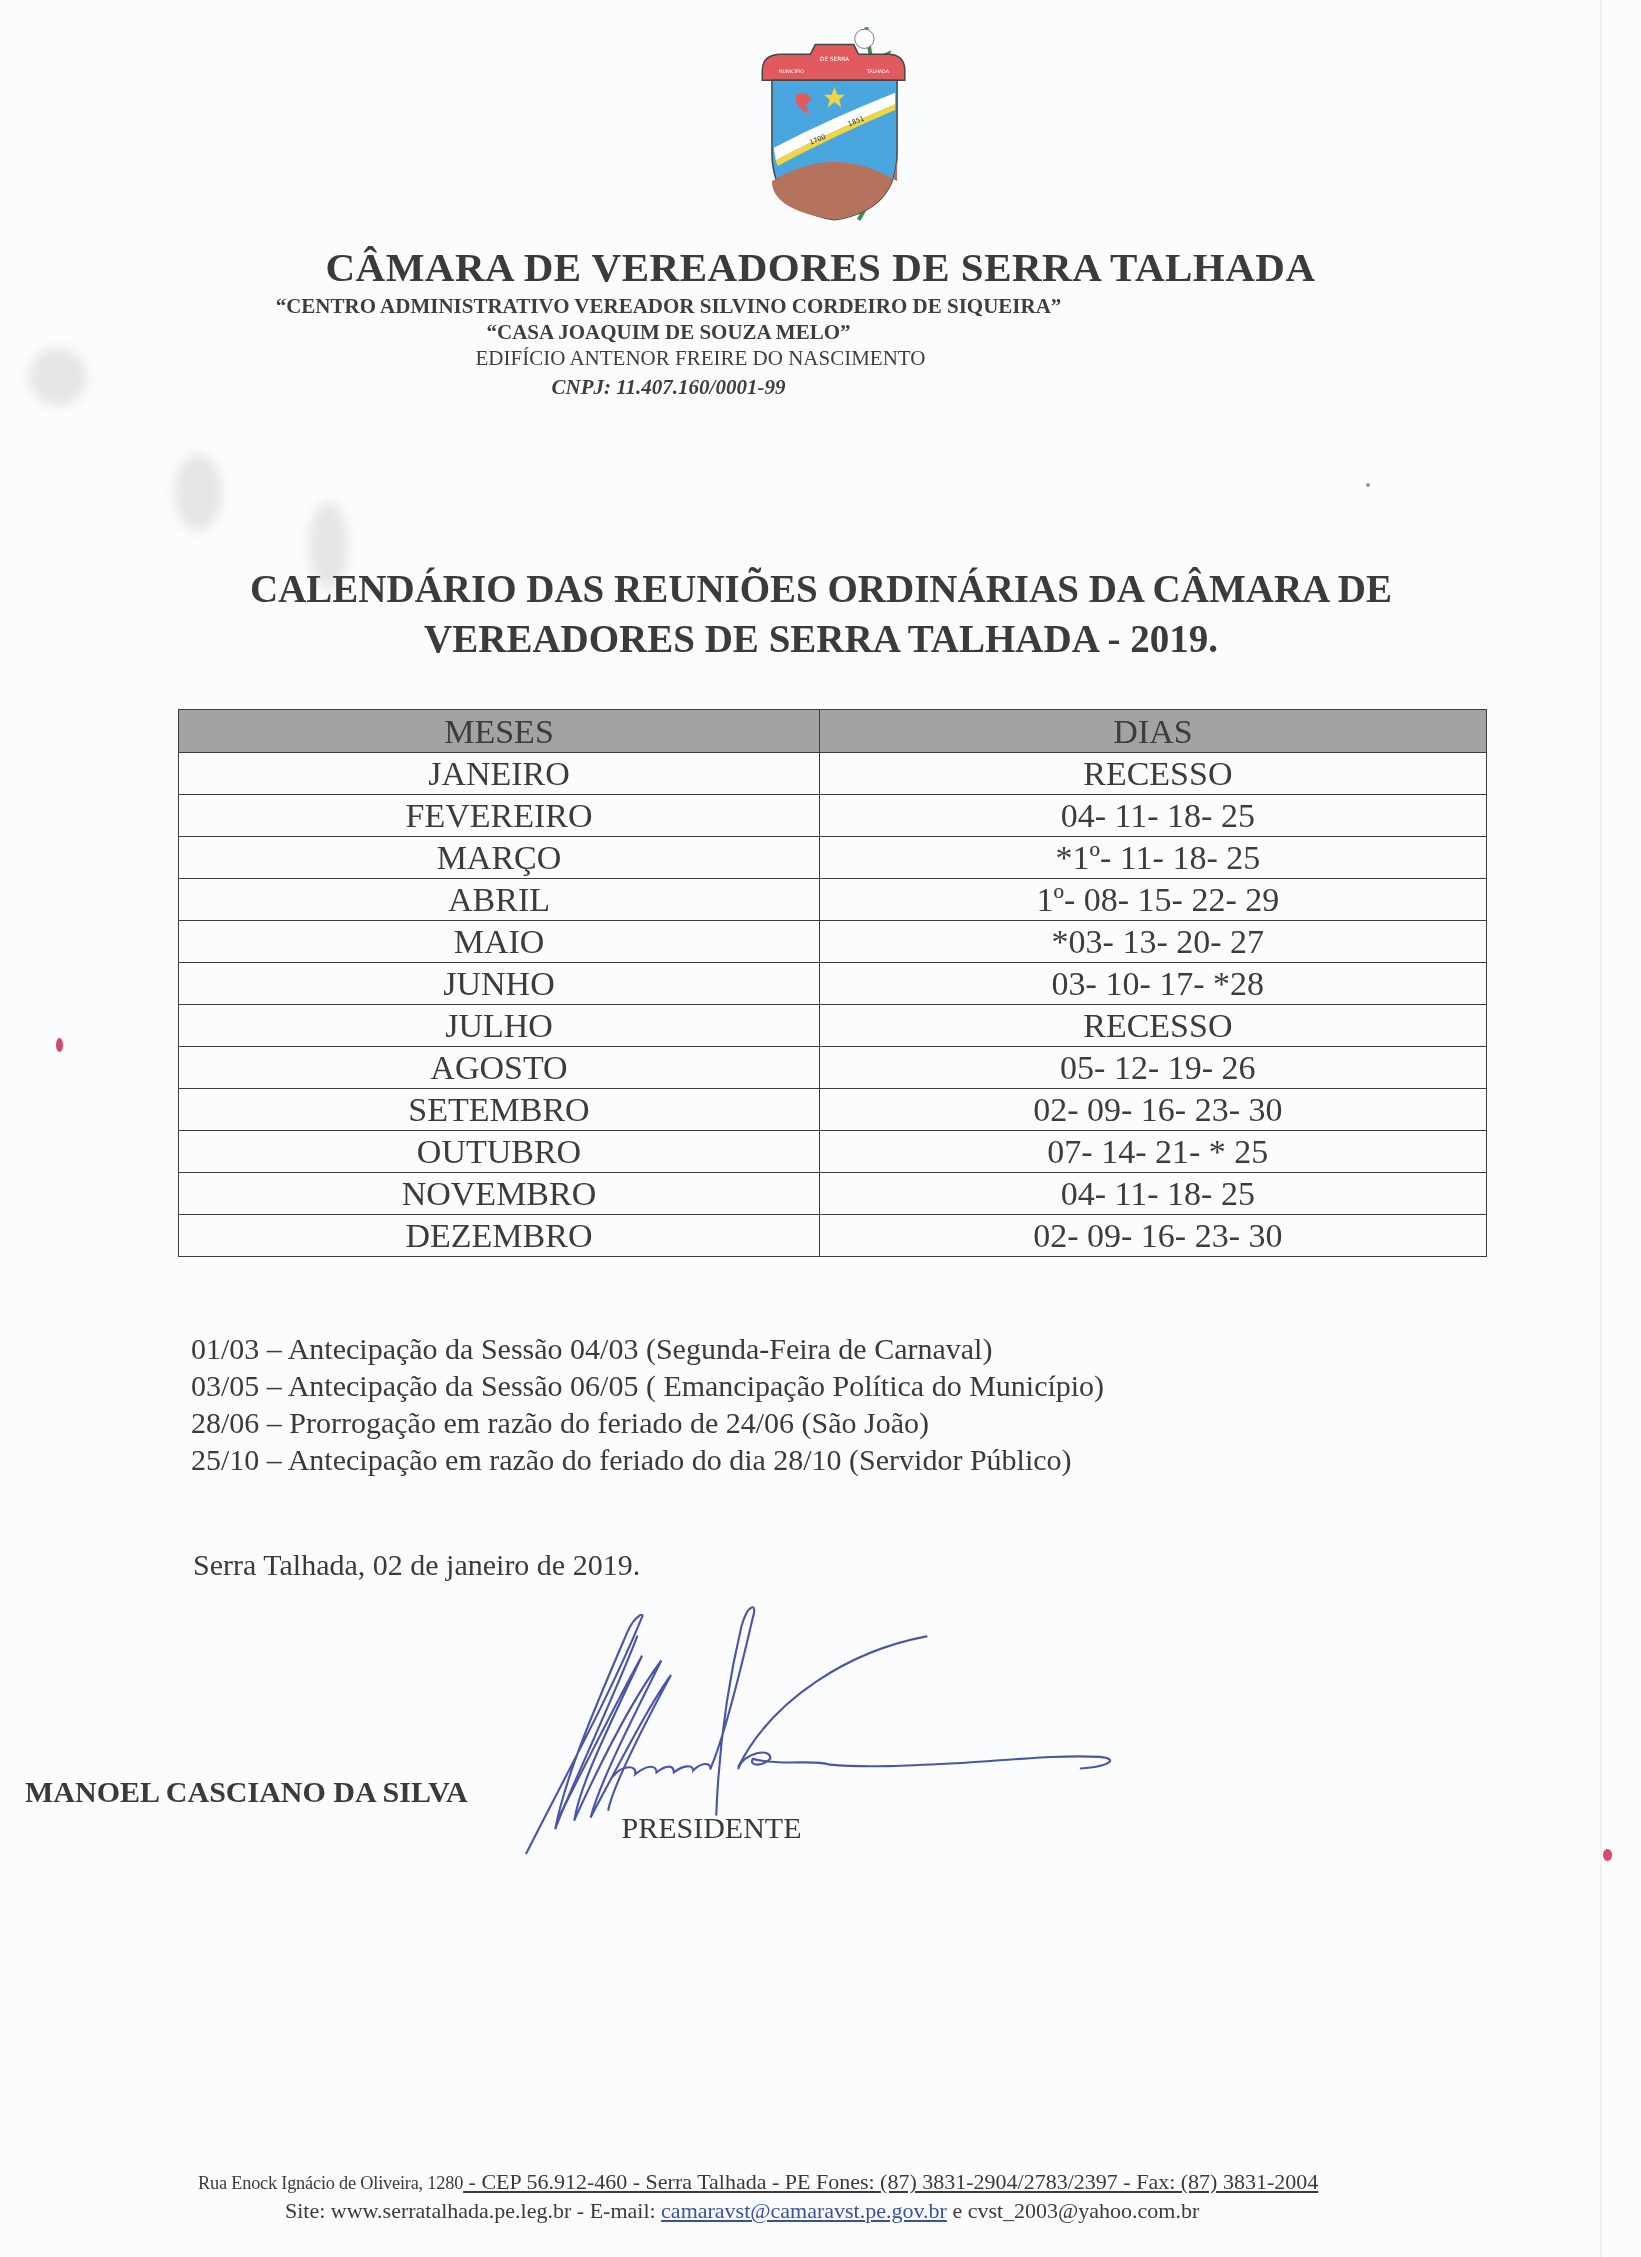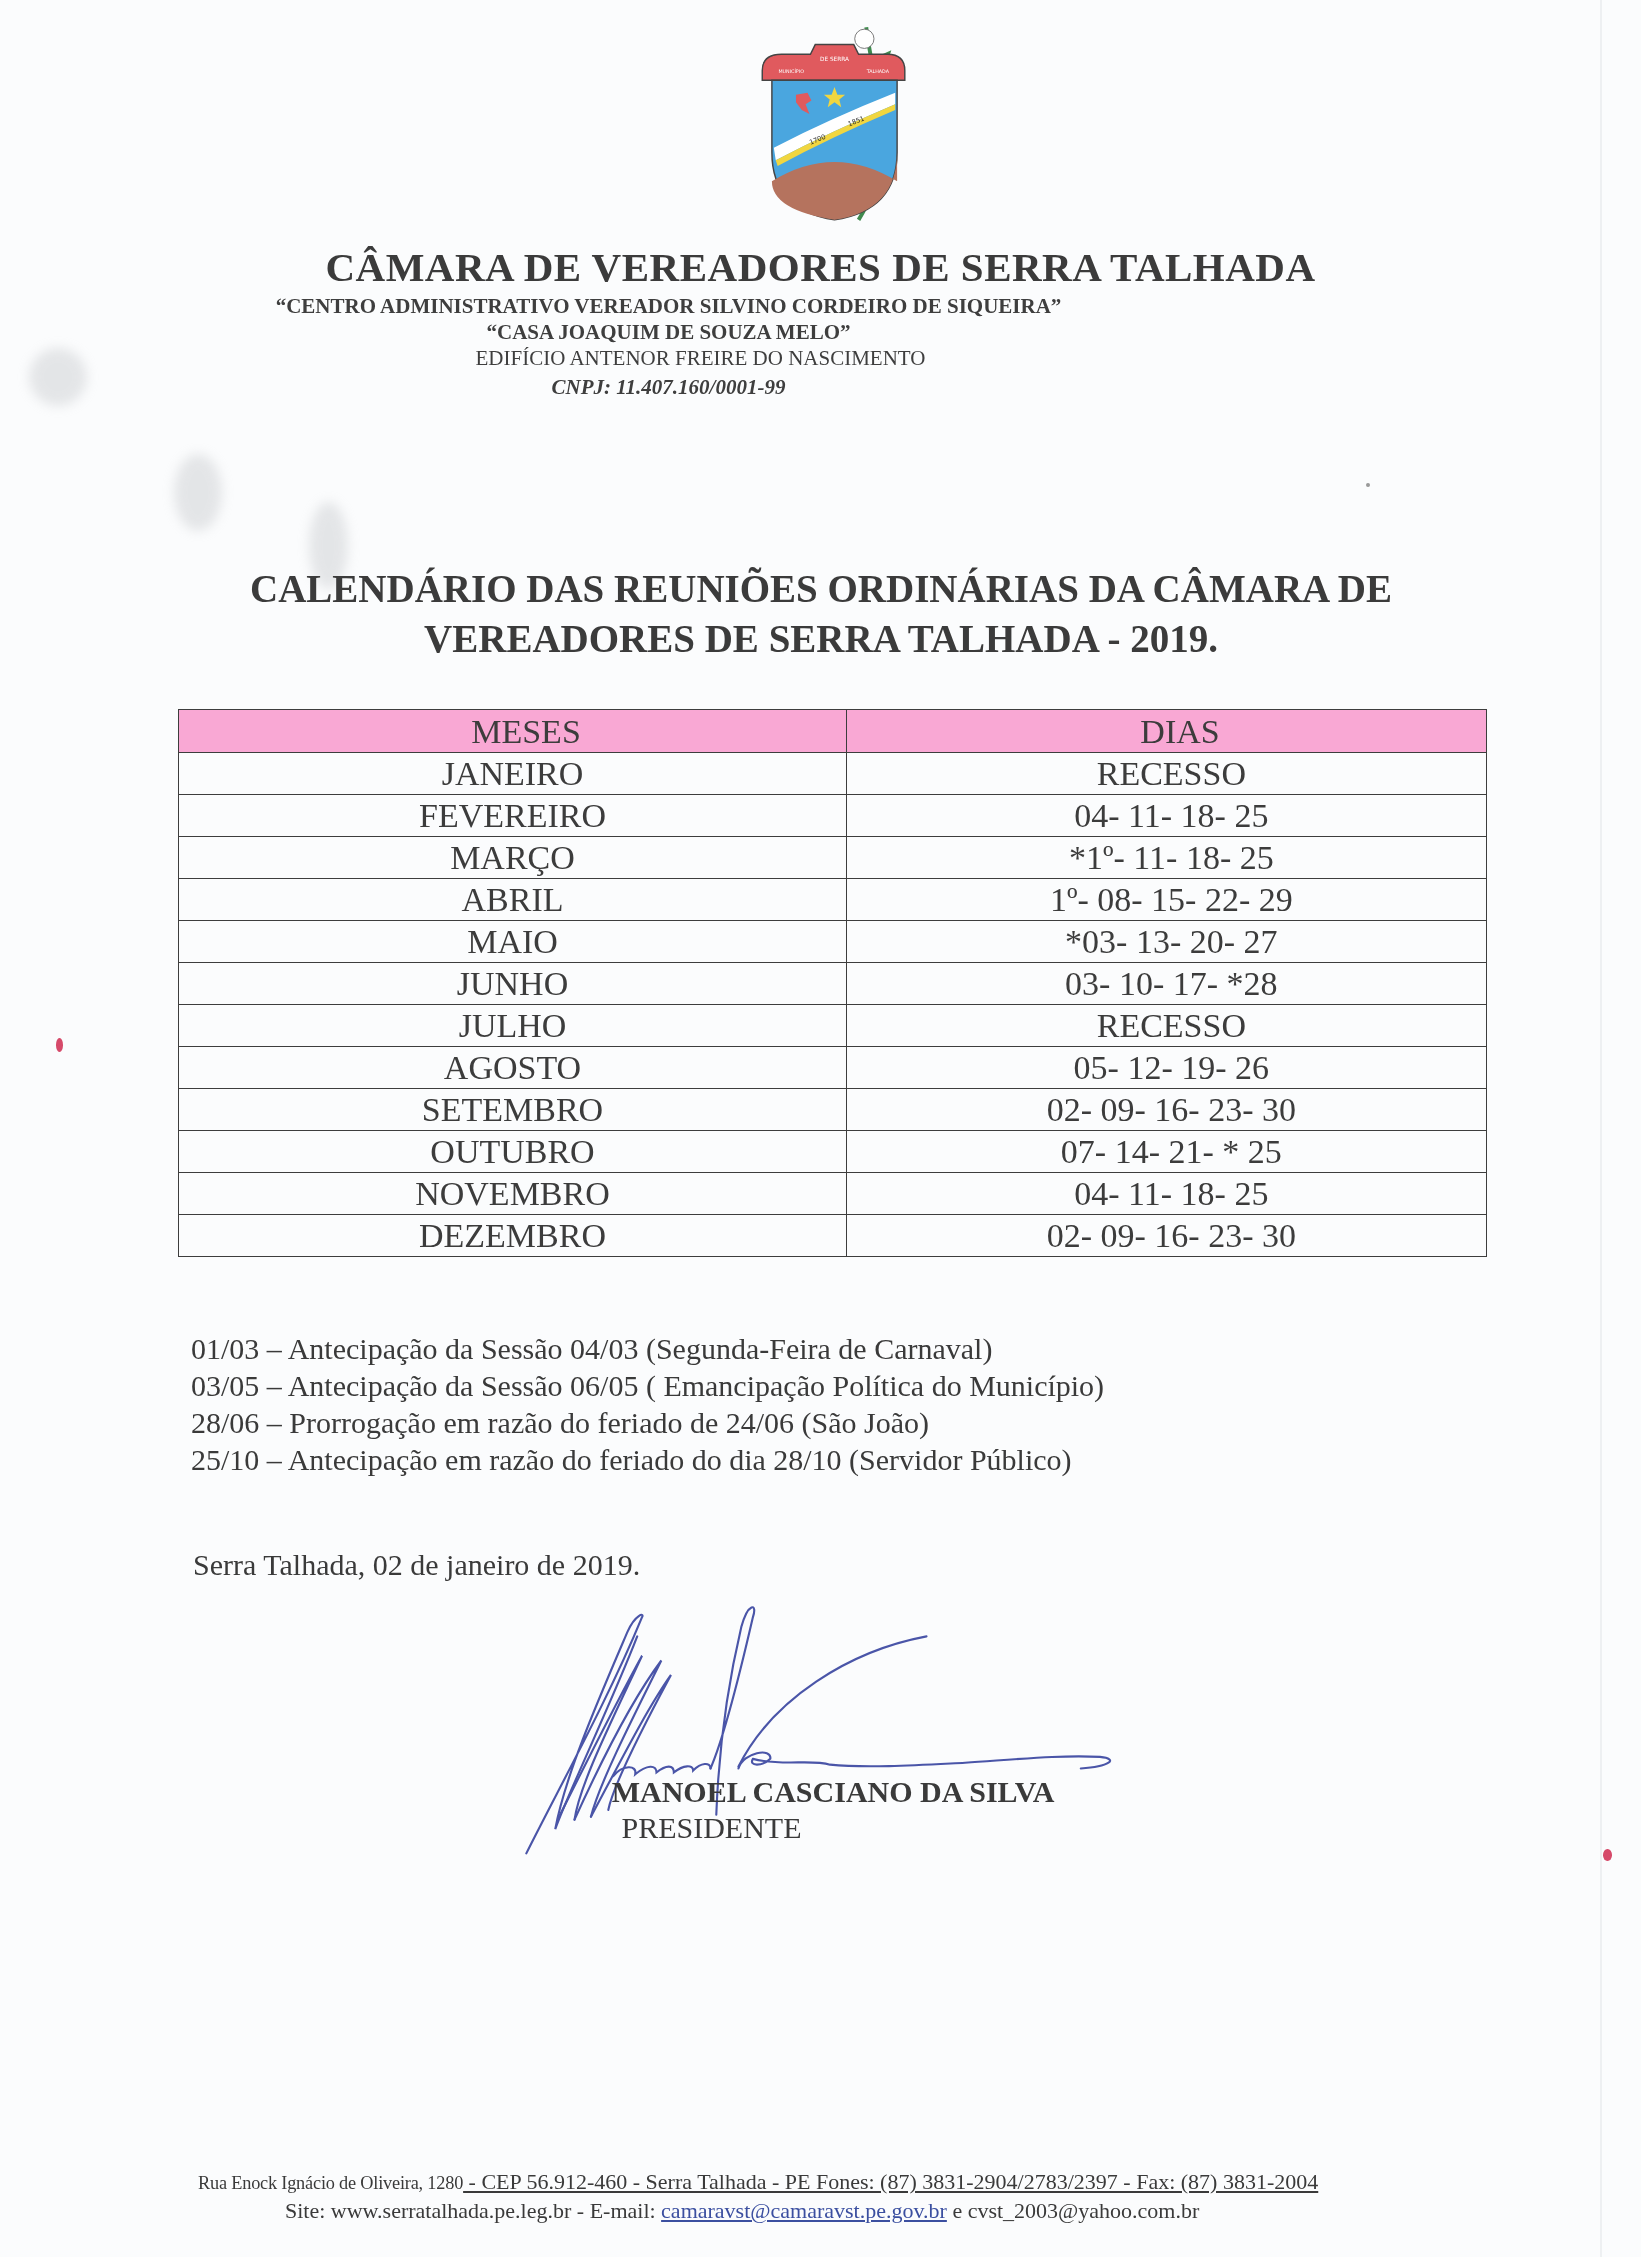--- a/index.html
+++ b/index.html
@@ -42,38 +42,38 @@
     .cal-table {
       position: absolute; left: 178px; top: 709px; width: 1309px;
       border-collapse: collapse;
       font-size: 34px; color: #3c3c3c;
     }
     .cal-table th, .cal-table td {
       border: 1.9px solid #3d3d3d;
       text-align: center; font-weight: normal;
       height: 41px; padding: 0; line-height: 41px;
     }
-    .cal-table th { background: #f9a8d4; height: 42px; padding-left: 27px; }
+    .cal-table th { background: #a3a3a3; height: 42px; }
     .cal-table td.col-month, .cal-table th.col-month { width: 640px; }
     .cal-table td.col-days { padding-left: 9.7px; }
 
     
     .notes {
       position: absolute; left: 191px; top: 1330px; font-size: 30px; line-height: 37px; color: #3a3a3a;
     }
     .note-line { white-space: nowrap; }
 
     .date-line {
       position: absolute; left: 193px; top: 1548px; font-size: 30px; color: #3a3a3a;
     }
 
     
     .signature { position: absolute; left: 521px; top: 1593px; width: 811px; height: 270px; }
     .signer-name {
-      position: absolute; left: 0; width: 1641px; top: 1775px; text-align: center;
+      position: absolute; left: 0; width: 1641px; top: 1775px; 
       font-size: 30px; font-weight: bold; color: #3a3a3a; padding-left: 25px; box-sizing: border-box;
     }
     .signer-role {
       position: absolute; left: 0; width: 1398px; top: 1811px; text-align: center;
       font-size: 30px; color: #3a3a3a; padding-left: 25px; box-sizing: border-box;
     }
 
     
     .footer-line1 {
       position: absolute; left: 198px; top: 2169px; font-size: 20px; color: #3a3a3a; white-space: nowrap;

